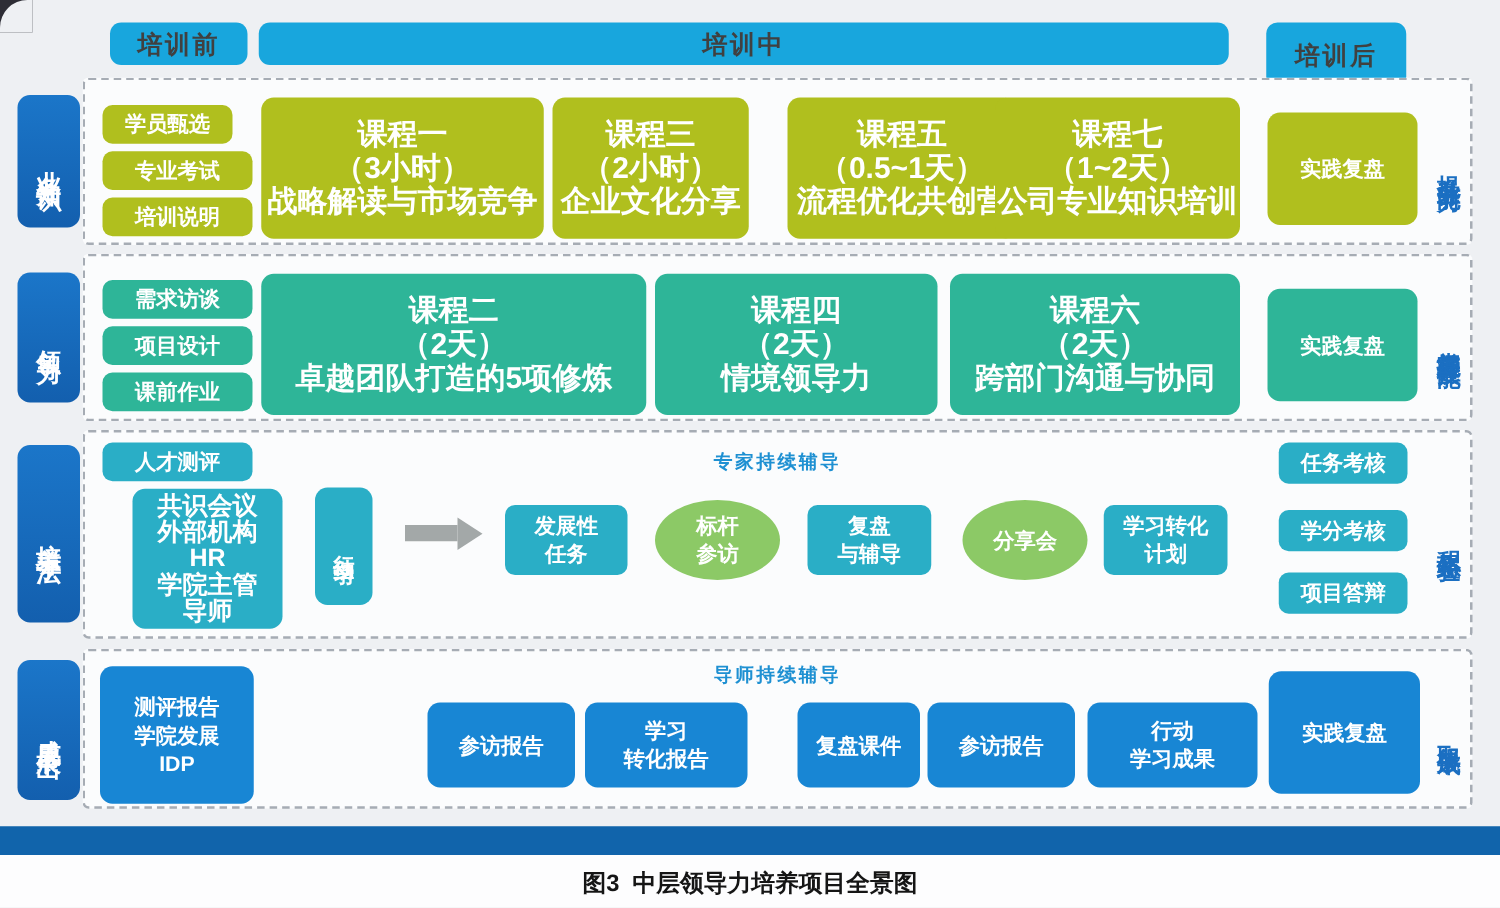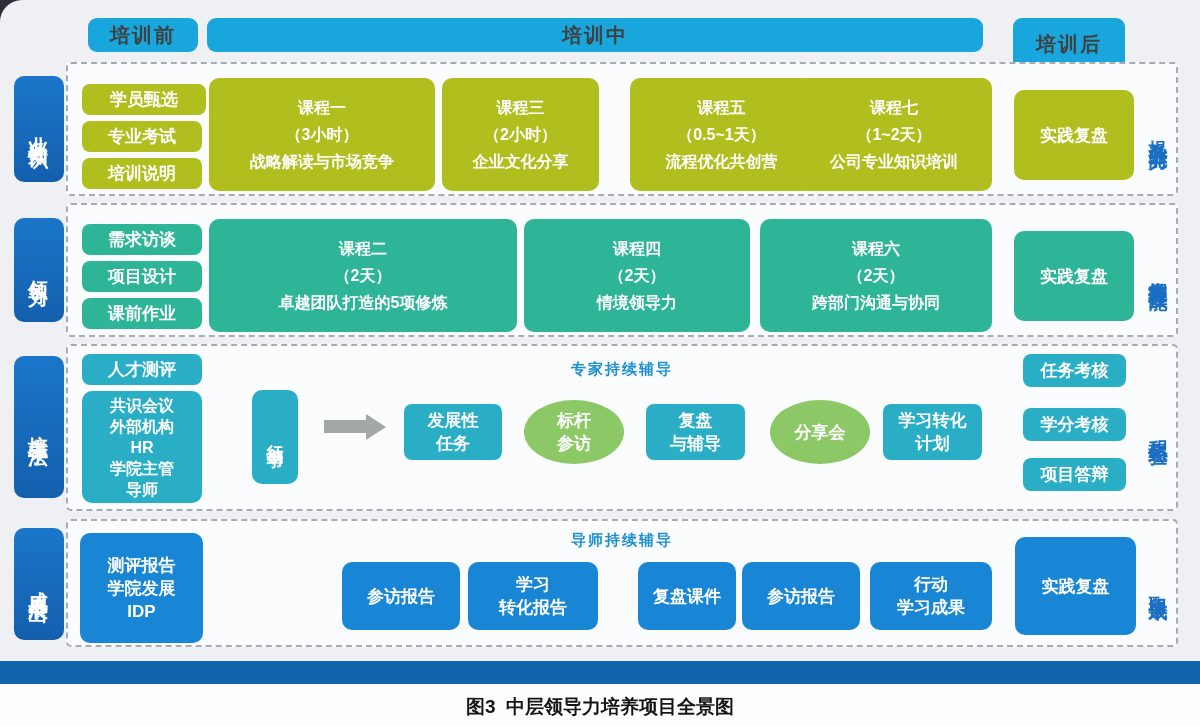--- a/index.html
+++ b/index.html
@@ -22,22 +22,22 @@
   .bx { color:#fff; font-weight:bold; display:flex; align-items:center; justify-content:center;
         text-align:center; white-space:pre-line; }
   .r8  { border-radius:8px; }
   .r10 { border-radius:10px; }
   .y { background:#b0bf1e; }      
   .t { background:#2eb598; }      
   .c { background:#2aaec6; }      
   .g { background:#8cc966; border-radius:50%; } 
   .b { background:#1886d4; }      
 
-  .fs17 { font-size:17px; } .fs16 { font-size:16px; line-height:21px; }
-  .course { font-size:16px; line-height:27px; }
+  .fs17 { font-size:17px; } .fs16 { font-size:20px; line-height:21px;margin-left:24px; }
+  .course { font-size:24px; line-height:27px; }
   .out { font-size:17px; line-height:23px; }
 
   .vsm { writing-mode:vertical-rl; text-orientation:upright; letter-spacing:3px; }
 
   .side-label { color:#1b6fc2; font-weight:bold; font-size:19px; writing-mode:vertical-rl;
                 text-orientation:upright; display:flex; align-items:center; justify-content:center;
                 letter-spacing:2px; }
 
   .sec-title { color:#1e90d2; font-weight:bold; font-size:15px; text-align:center; letter-spacing:2px; }
 
@@ -60,21 +60,21 @@
   <div class="abs pill" style="left:88px;top:18px;width:110px;height:34px;">培训前</div>
   <div class="abs pill" style="left:207px;top:18px;width:776px;height:34px;">培训中</div>
   <div class="abs pill" style="left:1013px;top:18px;width:112px;height:52px;">培训后</div>
 
   <div class="abs rail" style="left:14px;top:76px;width:50px;height:106px;">业务知识</div>
   <div class="abs rail" style="left:14px;top:218px;width:50px;height:104px;">领导力</div>
   <div class="abs rail" style="left:14px;top:356px;width:50px;height:142px;">培养手法</div>
   <div class="abs rail" style="left:14px;top:528px;width:50px;height:112px;">成果展出</div>
 
   <div class="abs rowbox" style="left:66px;top:62px;width:1112px;height:134px;">
-    <div class="abs bx y r8 fs17" style="left:14px;top:20px;width:124px;height:31px;">学员甄选</div>
+    <div class="abs bx y r8 fs17" style="left:14px;top:20px;width:104px;height:31px;">学员甄选</div>
     <div class="abs bx y r8 fs17" style="left:14px;top:57px;width:120px;height:31px;">专业考试</div>
     <div class="abs bx y r8 fs17" style="left:14px;top:94px;width:120px;height:31px;">培训说明</div>
     <div class="abs bx y r10 course" style="left:141px;top:14px;width:226px;height:113px;">课程一
 （3小时）
 战略解读与市场竞争</div>
     <div class="abs bx y r10 course" style="left:374px;top:14px;width:157px;height:113px;">课程三
 （2小时）
 企业文化分享</div>
     <div class="abs bx y r10 course" style="left:562px;top:14px;width:183px;height:113px;">课程五
 （0.5~1天）
@@ -132,21 +132,21 @@
   <div class="abs rowbox" style="left:66px;top:519px;width:1112px;height:128px;">
     <div class="abs bx b r10 out" style="left:12px;top:12px;width:123px;height:110px;">测评报告
 学院发展
 IDP</div>
     <div class="abs sec-title" style="left:424px;top:10px;width:260px;">导师持续辅导</div>
     <div class="abs bx b r10 out" style="left:274px;top:41px;width:118px;height:68px;">参访报告</div>
     <div class="abs bx b r10 out" style="left:400px;top:41px;width:130px;height:68px;">学习
 转化报告</div>
     <div class="abs bx b r10 out" style="left:570px;top:41px;width:98px;height:68px;">复盘课件</div>
     <div class="abs bx b r10 out" style="left:674px;top:41px;width:118px;height:68px;">参访报告</div>
-    <div class="abs bx b r10 out" style="left:802px;top:41px;width:122px;height:68px;">行动
+    <div class="abs bx b r10 out" style="left:802px;top:41px;width:136px;height:68px;">行动
 学习成果</div>
     <div class="abs bx b r10 fs17" style="left:947px;top:16px;width:121px;height:98px;">实践复盘</div>
     <div class="abs side-label" style="left:1072px;top:0;width:36px;height:128px;">取得成果</div>
   </div>
 
   <div class="abs bottom-bar" style="left:0;top:661px;width:1200px;height:23px;"></div>
   <div class="abs caption-strip" style="left:0;top:684px;width:1200px;height:42px;"></div>
   <div class="abs caption" style="left:0;top:694px;width:1200px;">图3  中层领导力培养项目全景图</div>
 
 </div>

